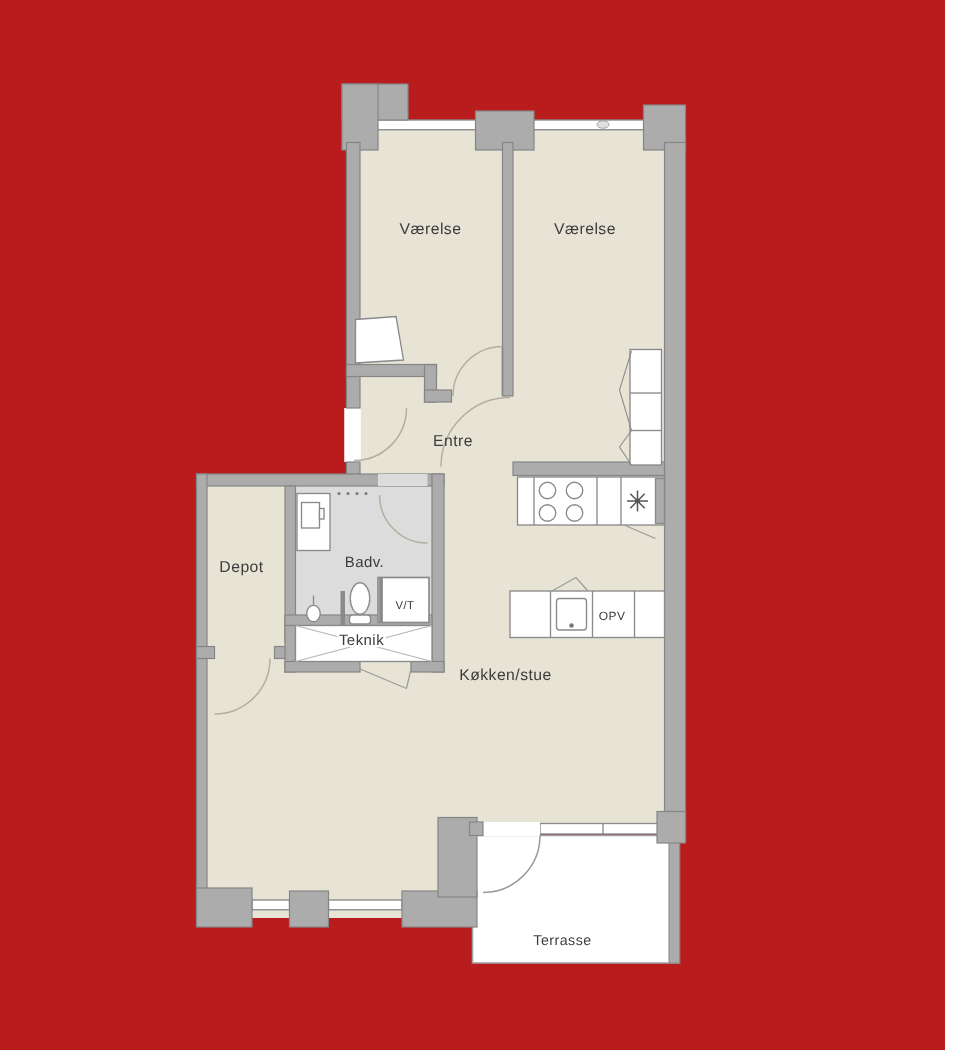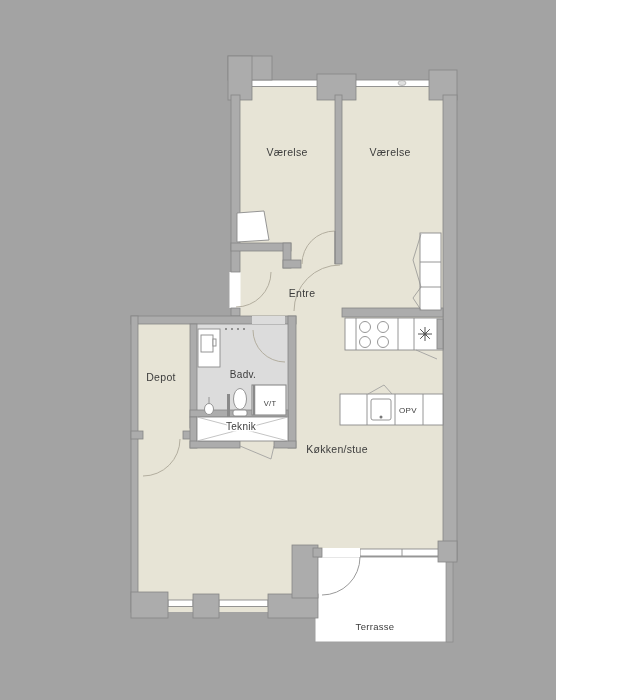--- a/index.html
+++ b/index.html
@@ -1,16 +1,16 @@
 <!DOCTYPE html>
 <html><head>
 <meta charset="utf-8">
 <style>
   html,body{margin:0;padding:0;background:#ffffff;}
-  .stage{position:relative;width:556px;height:700px;background:#a3a3a3;overflow:hidden;
+  .stage{position:relative;width:630px;height:700px;background:#b91c1c;overflow:hidden;
          font-family:"Liberation Sans", sans-serif;}
   svg text{font-family:"Liberation Sans", sans-serif;fill:#3c3c3c;letter-spacing:.3px;}
   svg .halo{paint-order:stroke;stroke:#ffffff;stroke-width:3px;stroke-linejoin:round;}
 </style>
 </head>
 <body>
 
 <div class="stage">
 <svg width="638" height="700" viewBox="0 0 638 700" xmlns="http://www.w3.org/2000/svg">
 

